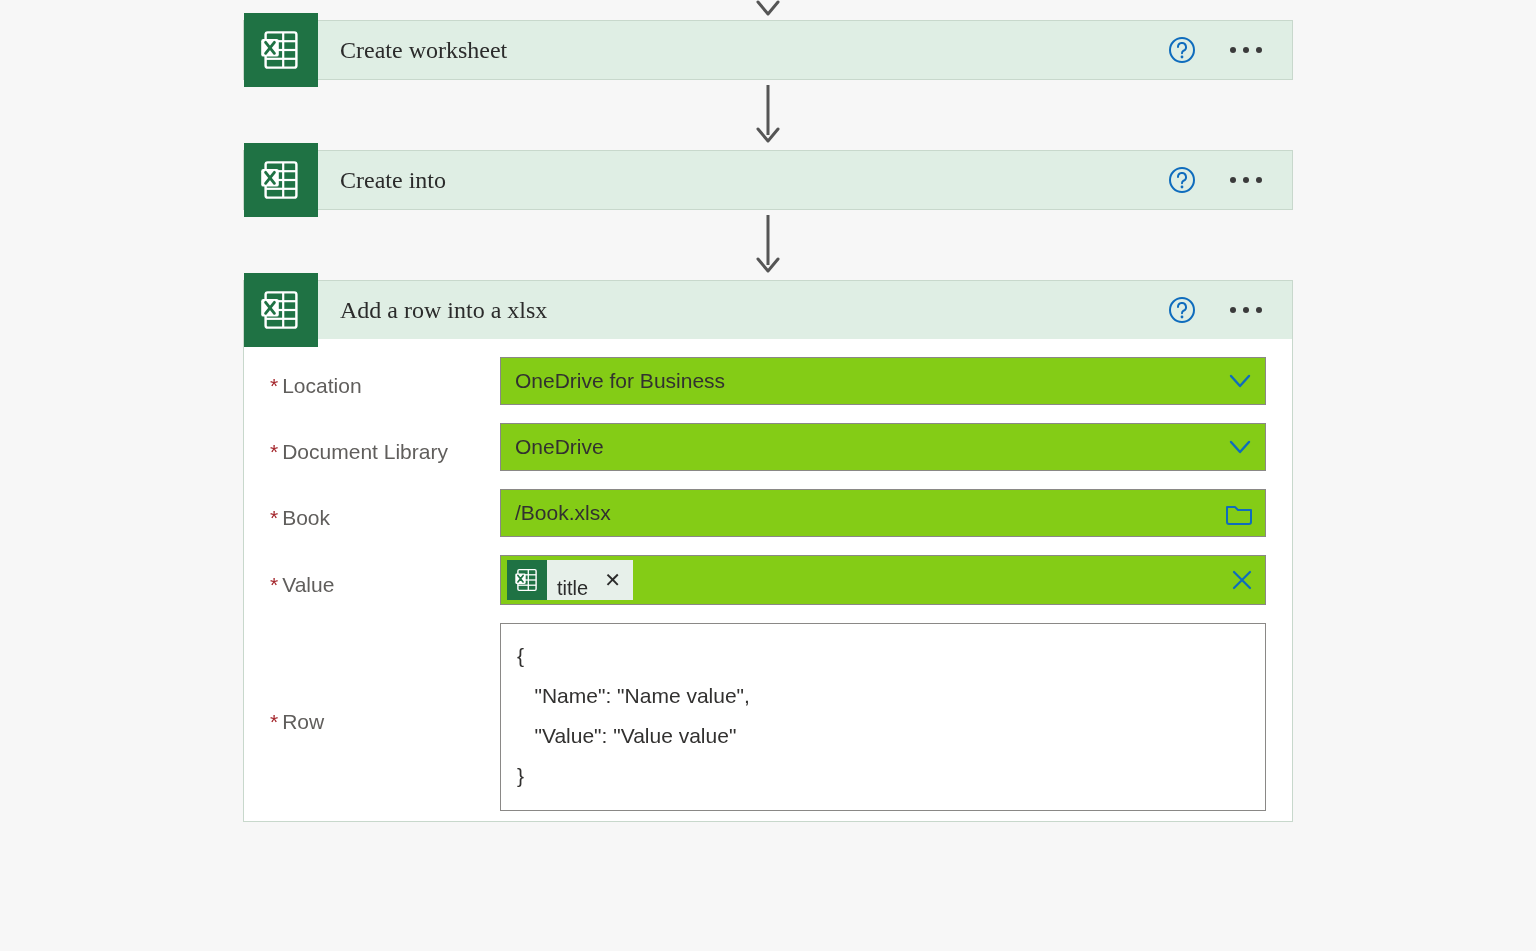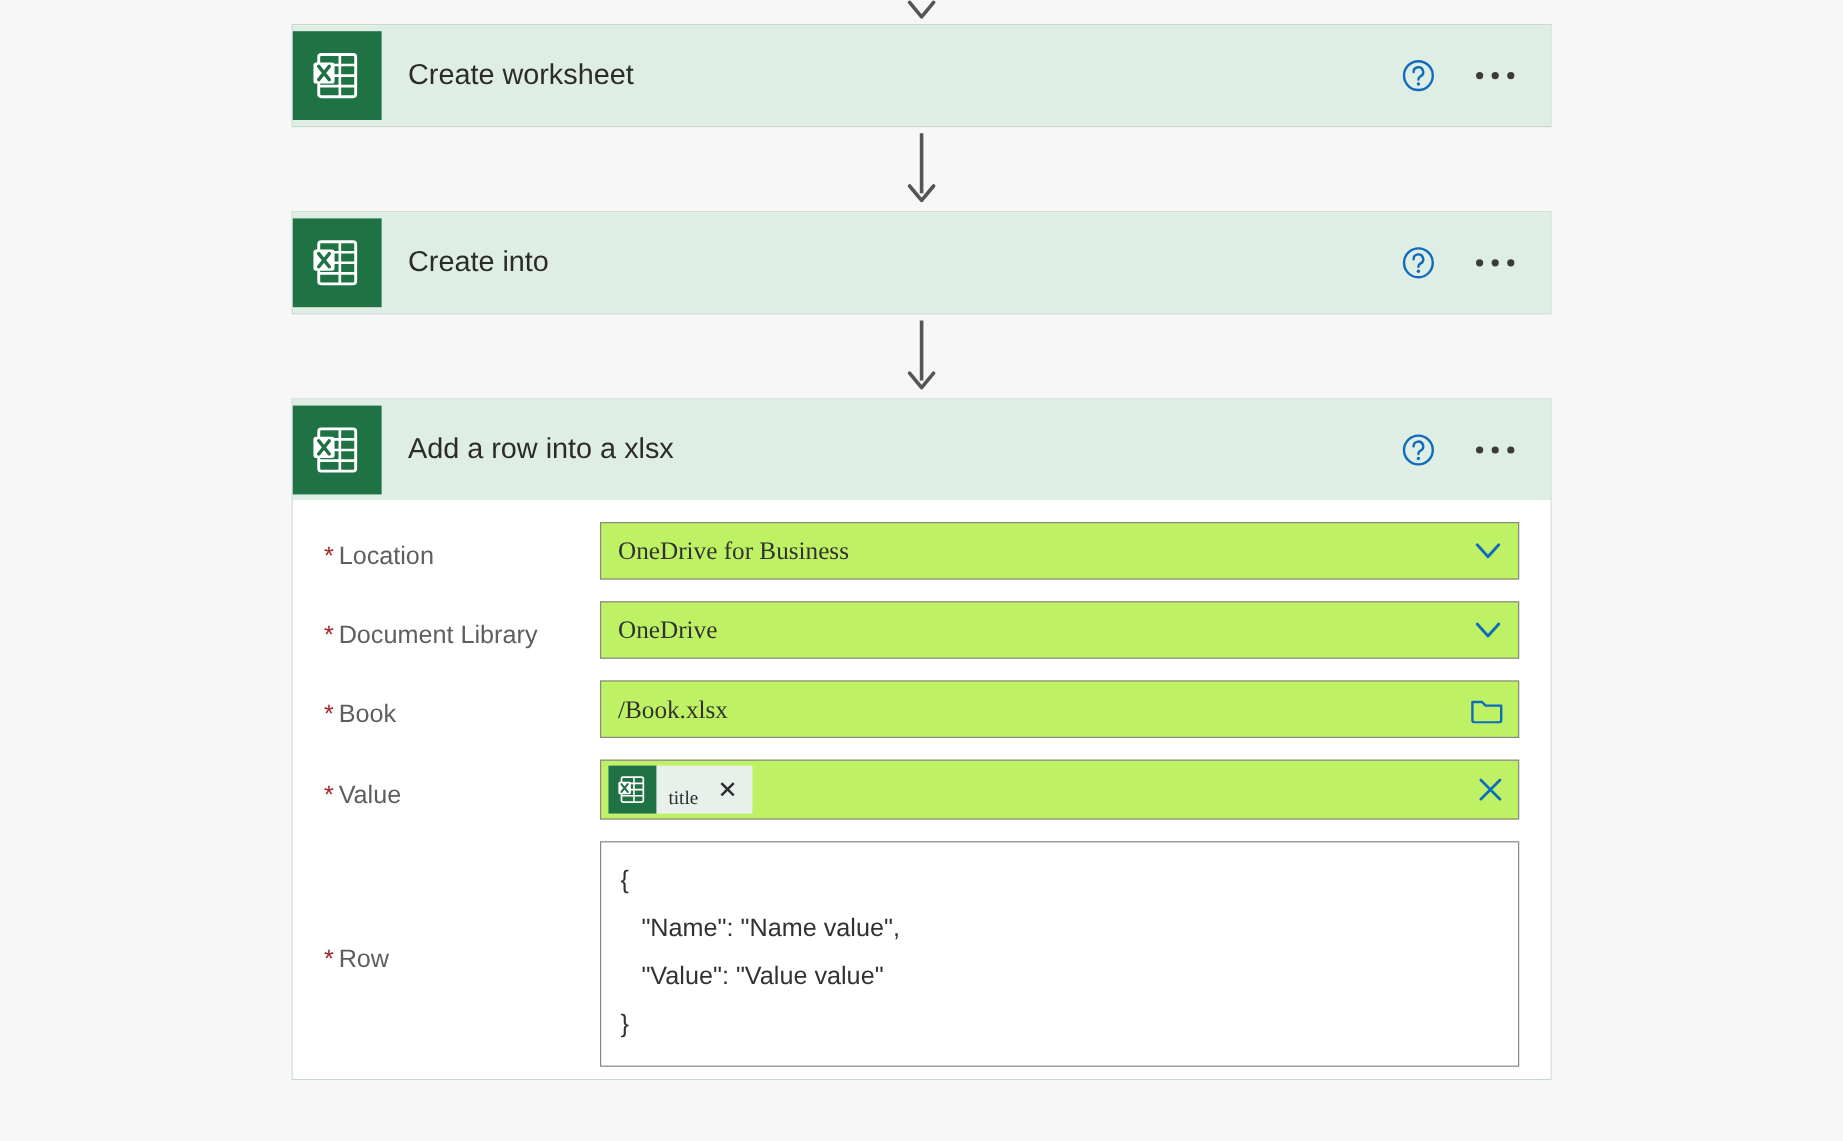--- a/index.html
+++ b/index.html
@@ -37,24 +37,25 @@
   .arrow svg { display:block; }
 
   
   .card {
     width: 1050px;
     border: 1px solid var(--mint-border);
     background: white;
     box-shadow: 0 0 0 rgba(0,0,0,0);
   }
   .card-header {
-    height: 84px;
+    height: 58px;
     background: var(--mint);
     display: flex;
     align-items: center;
+    font-family: Liberation Serif, serif;
   }
   .excel-chip {
     width: 74px;
     height: 74px;
     background: var(--excel-green);
     display: flex;
     align-items: center;
     justify-content: center;
     flex: 0 0 auto;
   }
@@ -102,22 +103,21 @@
   }
   .field {
     flex: 1 1 auto;
     min-height: 48px;
     border: 1px solid var(--field-border);
     display: flex;
     align-items: center;
     padding: 0 12px 0 14px;
     font-size: 21px;
     color: var(--text);
-    background: #bef264;
-    font-family: Liberation Serif, serif;
+    background: #84cc16;
   }
   .field .value { flex: 1 1 auto; }
   .field .right-icon { flex: 0 0 auto; margin-left: 10px; }
   .chev svg { width:26px; height:26px; display:block; }
   .close-x svg { width:22px; height:22px; display:block; }
   .folder svg { width:28px; height:24px; display:block; }
 
   
   .token-area {
     display:flex; align-items:center; flex:1 1 auto;
@@ -128,21 +128,21 @@
     background:#e7f0ea;
     height:40px;
     padding:0 12px 0 0;
     gap:10px;
   }
   .token .mini-chip {
     width:40px; height:40px; background:var(--excel-green);
     display:flex; align-items:center; justify-content:center;
   }
   .token .mini-chip svg { width:26px; height:26px; }
-  .token-label { font-size:16px; color:#2b2b2b;margin-top:16px; }
+  .token-label { font-size:20px; color:#2b2b2b;margin-top:16px; }
   .token-x { font-size:20px; color:#2b2b2b; margin-left:6px; }
 
   
   .json-field {
     flex: 1 1 auto;
     border: 1px solid var(--field-border);
     padding: 12px 16px 14px 16px;
     font-size: 21px;
     color: var(--text);
     line-height: 1.9;

